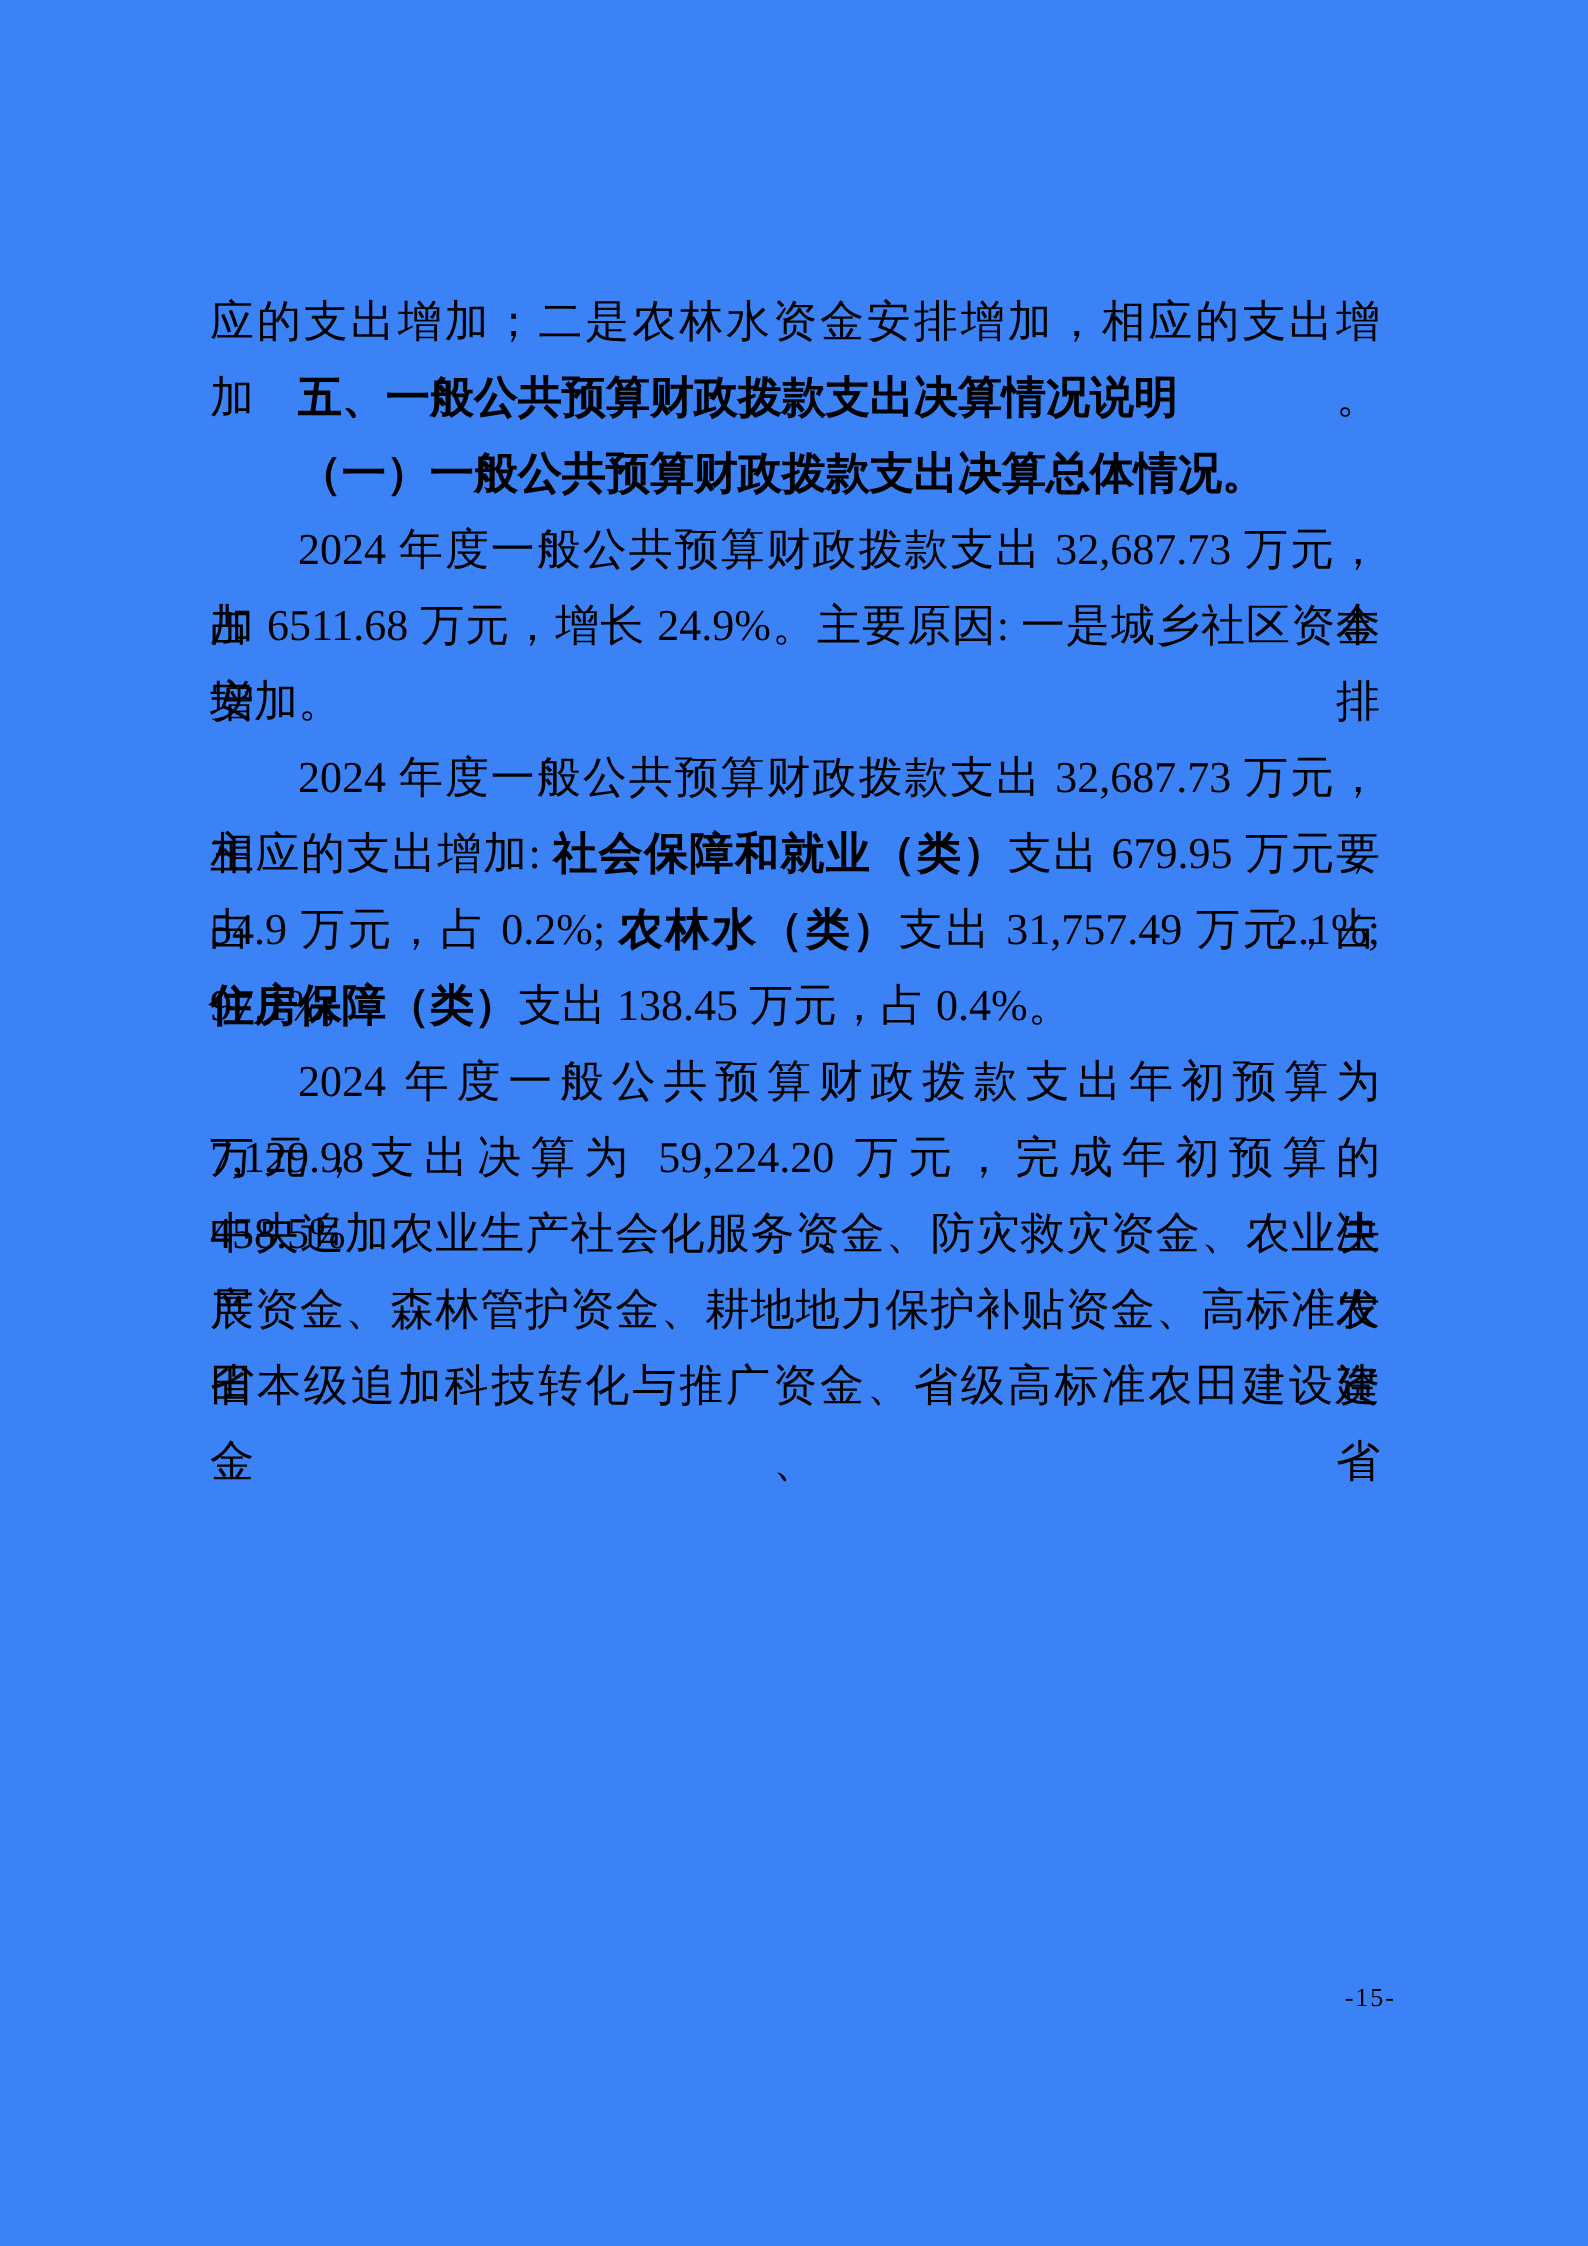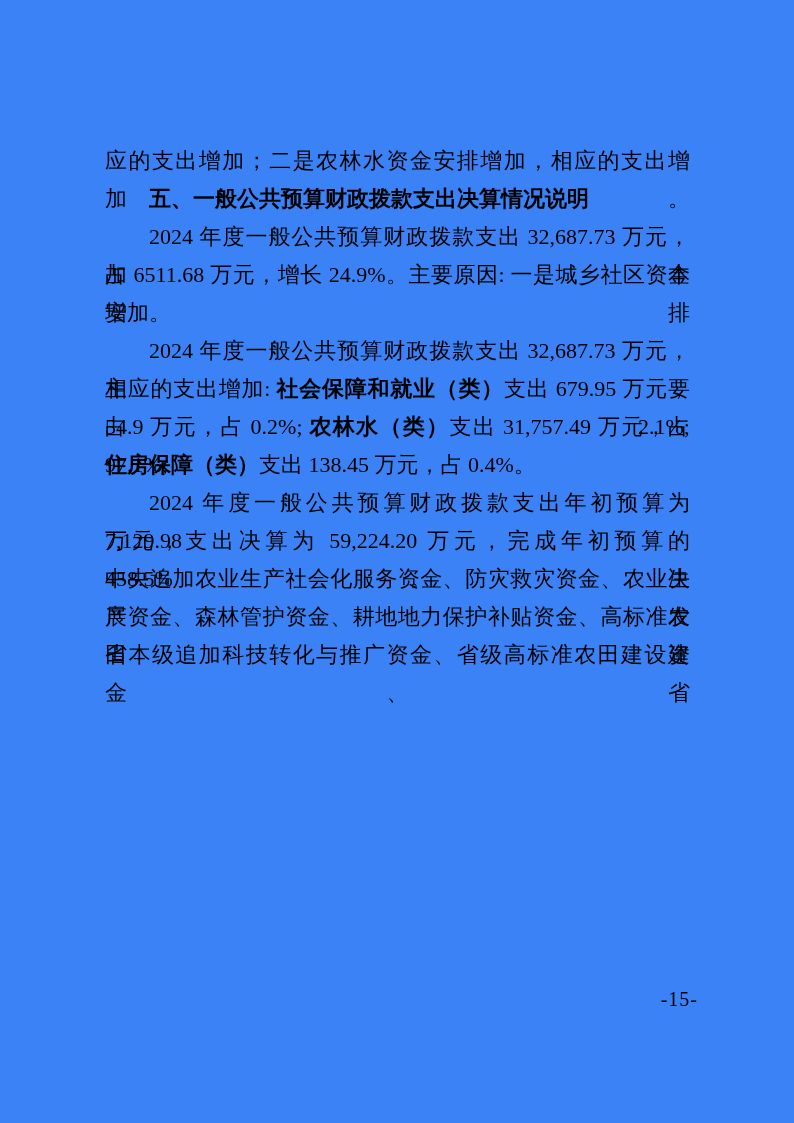--- a/index.html
+++ b/index.html
@@ -43,34 +43,35 @@
     font-weight: 700;
     font-family: "Liberation Sans", sans-serif;
   }
   .seg {
     font-weight: 400;
   }
   .page-footer {
     position: absolute;
     top: 986px;
     right: 96px;
-    font-size: 20px;
+    font-size: 13px;
     line-height: 26px;
     font-family: "Liberation Serif", serif;
     color: #000000;
     letter-spacing: 1px;
   }
 </style>
 </head>
 <body>
 
 <div class="page">
   <div class="doc-body" id="doc-body">
       <div class="line justify"><span class="seg">应的支出增加；二是农林水资金安排增加，相应的支出增加。</span></div>
       <div class="line indent heading"><span class="bold-seg">五、一般公共预算财政拨款支出决算情况说明</span></div>
+      <div class="line indent heading"><span class="bold-seg">（一）一般公共预算财政拨款支出决算总体情况。</span></div>
       <div class="line indent justify"><span class="seg">2024 年度一般公共预算财政拨款支出 32,687.73 万元，占本</span></div>
       <div class="line justify"><span class="seg">加 6511.68 万元，增长 24.9%。主要原因: 一是城乡社区资金安排</span></div>
       <div class="line"><span class="seg">增加。</span></div>
       <div class="line indent justify"><span class="seg">2024 年度一般公共预算财政拨款支出 32,687.73 万元，主要</span></div>
       <div class="line justify"><span class="seg">相应的支出增加: </span><span class="bold-seg">社会保障和就业（类）</span><span class="seg">支出 679.95 万元，占 2.1%;</span></div>
       <div class="line justify"><span class="seg">54.9 万元，占 0.2%; </span><span class="bold-seg">农林水（类）</span><span class="seg">支出 31,757.49 万元，占 97.1%;</span></div>
       <div class="line"><span class="bold-seg">住房保障（类）</span><span class="seg">支出 138.45 万元，占 0.4%。</span></div>
       <div class="line indent justify"><span class="seg">2024 年度一般公共预算财政拨款支出年初预算为 7,129.98</span></div>
       <div class="line justify"><span class="seg">万元，支出决算为 59,224.20 万元，完成年初预算的 458.5%。决</span></div>
       <div class="line justify"><span class="seg">中央追加农业生产社会化服务资金、防灾救灾资金、农业生产发</span></div>

